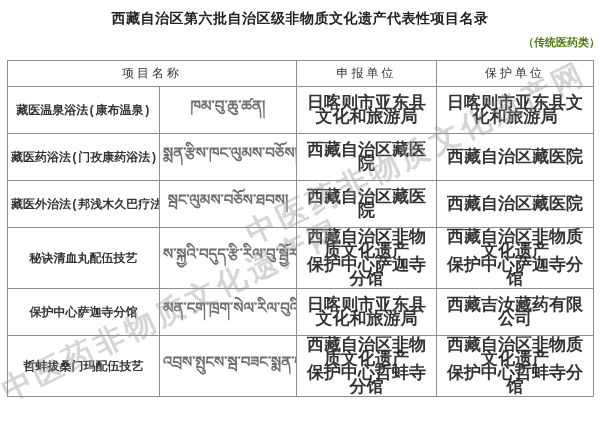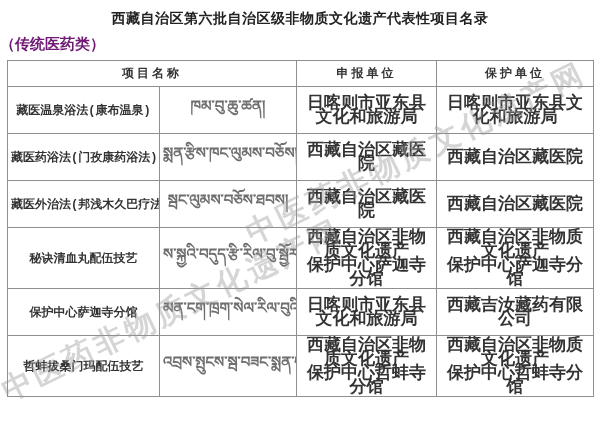--- a/index.html
+++ b/index.html
@@ -12,38 +12,38 @@
     color:#3a3a3a;
   }
   .page{position:absolute;inset:0;}
   .doc-title{
     position:absolute;top:10px;left:0;width:600px;
     text-align:center;font-size:14px;font-weight:bold;color:#222;
     letter-spacing:0.5px;
   }
   .doc-subtitle{
     position:absolute;top:35px;left:0;width:600px;
-    text-align:left;font-size:15px;font-weight:bold;color:#701a75;
+    text-align:right;font-size:11px;font-weight:bold;color:#4d7c0f;
   }
   table.ich{
     position:absolute;top:60px;left:7px;
     width:586px;
     border-collapse:collapse;
     table-layout:fixed;
   }
   table.ich th, table.ich td{
     border:1px solid #8f8f8f;
     text-align:center;
     vertical-align:middle;
     padding:2px 3px;
     overflow:hidden;
   }
   table.ich th{
     height:21px;
-    font-size:12px;font-weight:bold;color:#333;
+    font-size:12px;font-weight:normal;color:#333;
     letter-spacing:3px;
   }
   td.col-name{
     height:18px;
     font-size:12px;font-weight:bold;color:#333;
     white-space:nowrap;
     font-family:Liberation Mono, monospace;
   }
   td.col-tibetan{
     font-size:15px;color:#6f6f6f;font-weight:bold;

